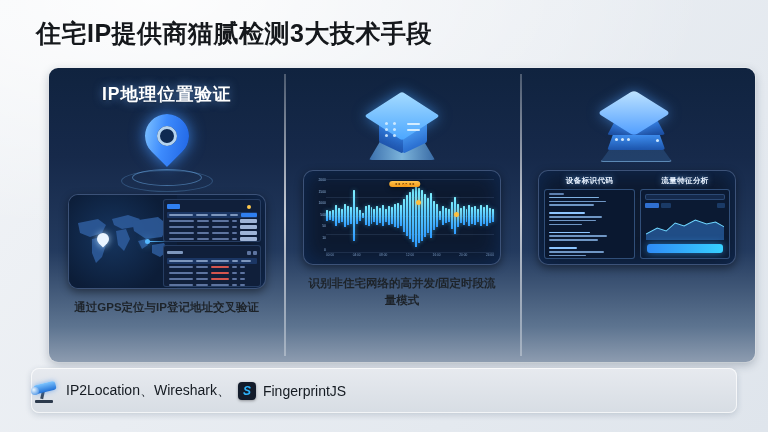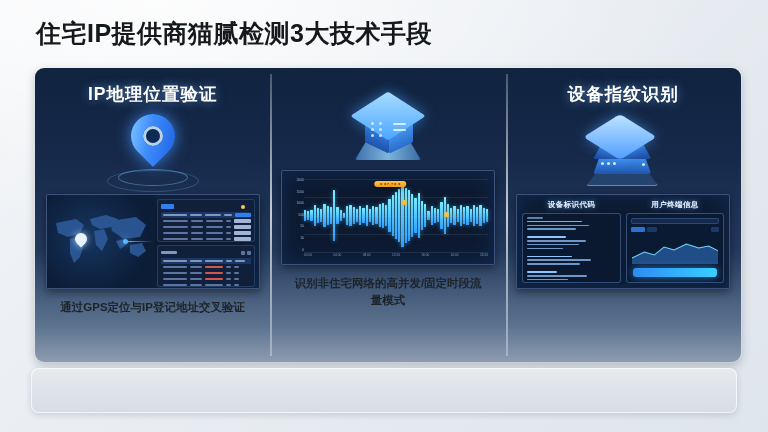--- a/index.html
+++ b/index.html
@@ -18,21 +18,21 @@
   
   .title{
     position:absolute; left:36px; top:17px;
     font-size:25px; font-weight:bold; color:#15181c;
     letter-spacing:.5px; white-space:nowrap;
     text-shadow:0 1px 1px rgba(255,255,255,.7);
   }
 
   
   .panel{
-    position:absolute; left:35px; top:68px; width:706px; height:294px;
+    position:absolute; left:49px; top:68px; width:706px; height:294px;
     border-radius:9px;
     background:linear-gradient(180deg,#10233f 0%,#16294a 30%,#233a5e 62%,#5d7490 88%,#8d9cb0 100%);
     box-shadow:0 3px 10px rgba(30,45,70,.28), 0 0 0 1px rgba(255,255,255,.55);
     display:flex; overflow:hidden;
   }
   .card{
     position:relative; flex:1 1 0; height:100%;
     display:flex; flex-direction:column; align-items:center;
     padding-top:14px;
   }
@@ -43,21 +43,21 @@
   .card-title{
     font-size:17.5px; font-weight:bold; color:#fff; letter-spacing:1px;
     text-shadow:0 0 10px rgba(120,180,255,.65), 0 1px 2px rgba(0,0,0,.5);
     white-space:nowrap;
   }
   .icon-wrap{
     height:86px; display:flex; align-items:center; justify-content:center;
     margin-top:2px;
   }
   .shot{
-    width:214px; height:95px; border-radius:2px; position:relative;
+    width:198px; height:95px; border-radius:10px; position:relative;
     background:#0d1a30; border:1px solid rgba(150,190,255,.35);
     box-shadow:0 3px 9px rgba(0,0,0,.45), inset 0 0 22px rgba(20,60,120,.5);
     overflow:hidden;
   }
   .caption{
     margin-top:10px; width:196px; text-align:center;
     font-size:11.5px; font-weight:bold; color:#1d2329; line-height:1.45;
   }
 
   
@@ -474,21 +474,20 @@
             <span>24:00</span>
           </div>
       <span class="mark" style="background: rgb(255, 191, 60); left: 53.5088%; bottom: calc(67.5% - 2px);"></span>
           <span class="mark" style="background: rgb(255, 191, 60); left: 76.3158%; bottom: calc(50.5% - 2px);"></span>
         </div>
     </div>
     <div class="caption">识别非住宅网络的高并发/固定时段流量模式</div>
   </div>
 
   <div class="card">
-    <div class="card-title">设备指纹识别</div>
     <div class="icon-wrap">
       <div class="srv">
         <div class="srv-plate"></div>
         <div class="srv-bot"></div>
         <div class="srv-mid"></div>
         <div class="srv-top"></div>
         <div class="srv-dots">
             <i></i>
             <i></i>
             <i></i>
@@ -515,21 +514,21 @@
               <i style="width: 72%; background: rgb(111, 150, 196);"></i>
               <i style="width: 60%; background: rgb(111, 150, 196);"></i>
               <i style="height: 2px; background: transparent;"></i>
               <i style="width: 34%; background: rgb(142, 197, 255);"></i>
               <i style="width: 68%; background: rgb(111, 150, 196);"></i>
               <i style="width: 46%; background: rgb(111, 150, 196);"></i>
               <i style="width: 26%; background: rgb(92, 127, 174);"></i>
             </div>
         </div>
         <div class="col">
-          <div class="col-head">用户终端信息</div>
+          <div class="col-head">流量特征分析</div>
           <div class="uibox">
             <div class="ui-field"></div>
             <div class="ui-tabs">
               <i style="width:14px;background:#2f6fd0;"></i>
               <i style="width:10px;background:#1a3a66;"></i>
               <i style="flex:1;background:transparent;"></i>
               <i style="width:8px;background:#1a3a66;"></i>
             </div>
             <div class="ui-chart">
               <svg width="100%" height="100%" viewBox="0 0 70 26" preserveAspectRatio="none">
@@ -539,13 +538,24 @@
             </div>
             <div class="ui-btn"></div>
           </div>
         </div>
       </div>
     </div>
   </div>
 </div>
 
 <div class="footer">
+  <div class="f-tools">
+    <div class="scope">
+      <div class="scope-stand"></div>
+      <div class="scope-tube"></div>
+      <div class="scope-lens"></div>
+      <div class="scope-base"></div>
+    </div>
+    <span>IP2Location、Wireshark、</span>
+    <span class="fp-icon">S</span>
+    <span>FingerprintJS</span>
+  </div>
 </div>
 
 </body></html>

